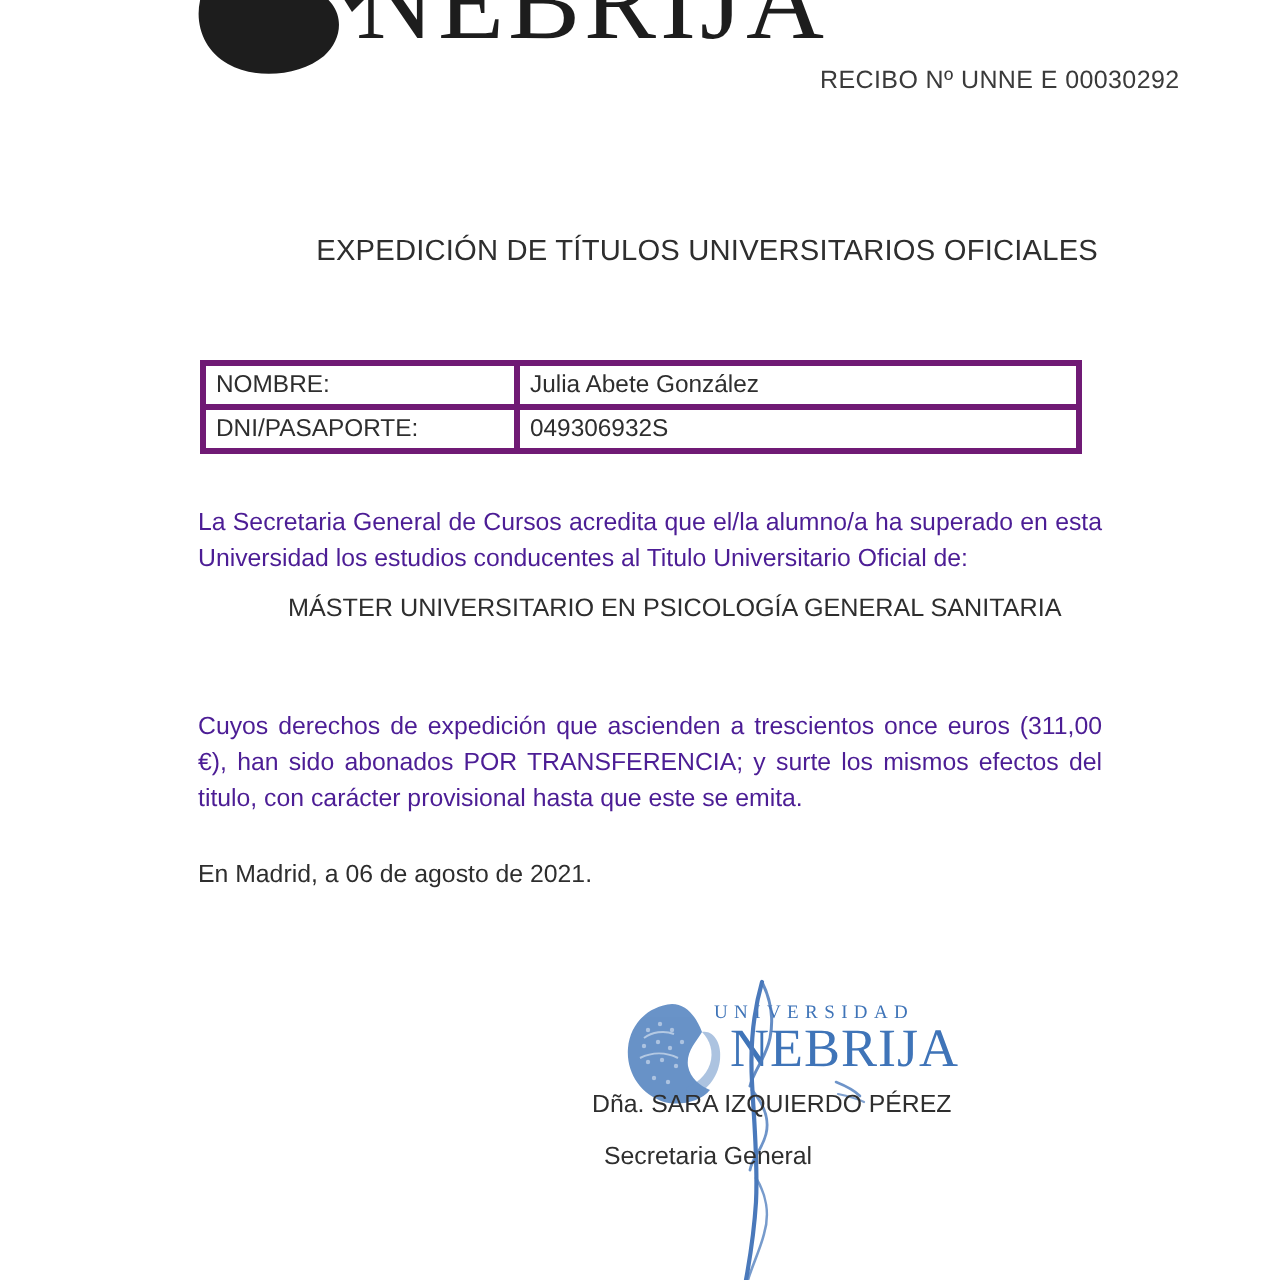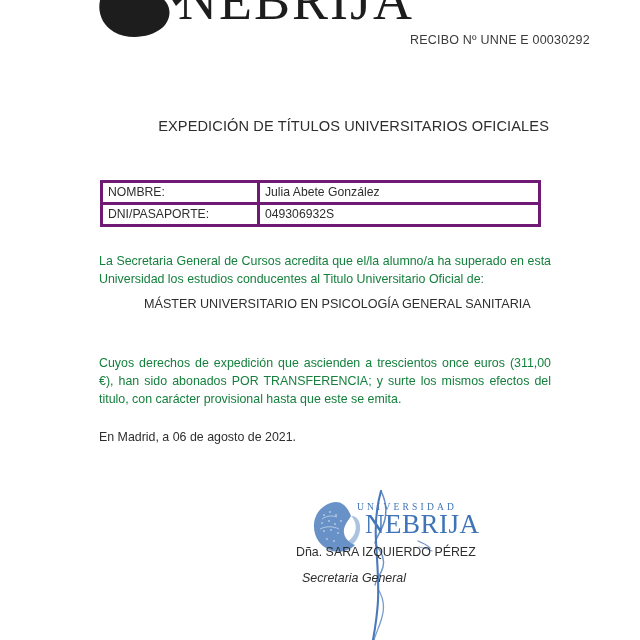--- a/index.html
+++ b/index.html
@@ -75,21 +75,21 @@
     vertical-align: top;
     line-height: 1.32;
   }
   #info-table td.label { width: 145px; }
   #info-table tr.tall td { height: 29px; }
 
   
   .para {
     position: absolute;
     font-size: 12.4px;
-    color: #15803d;
+    color: #4c1d95;
     line-height: 1.47;
     text-align: justify;
   }
   #intro-paragraph { left: 99px; top: 252px; width: 452px; }
   #fees-paragraph  { left: 99px; top: 354px; width: 452px; }
 
   #degree-name {
     position: absolute;
     left: 144px; top: 297px;
     width: 400px;
@@ -148,21 +148,20 @@
     font-size: 12.4px;
     color: #2e2e2e;
     white-space: nowrap;
   }
   #signer-role {
     position: absolute;
     left: 17px; top: 86px;
     font-size: 12.4px;
     color: #2e2e2e;
     white-space: nowrap;
-    font-style: italic;
   }
 </style>
 </head>
 <body>
 
 <div id="letterhead">
 
   <div id="logo-mark">
     <svg viewBox="0 0 96 78" width="96" height="78" aria-hidden="true">
       <path d="M44 2 C30 4 16 14 10 28 C4 42 8 58 22 66 C36 74 58 72 70 62 C78 55 80 44 74 36 C68 28 56 26 50 18 C46 12 46 6 44 2 Z" fill="#1d1d1d"></path>

